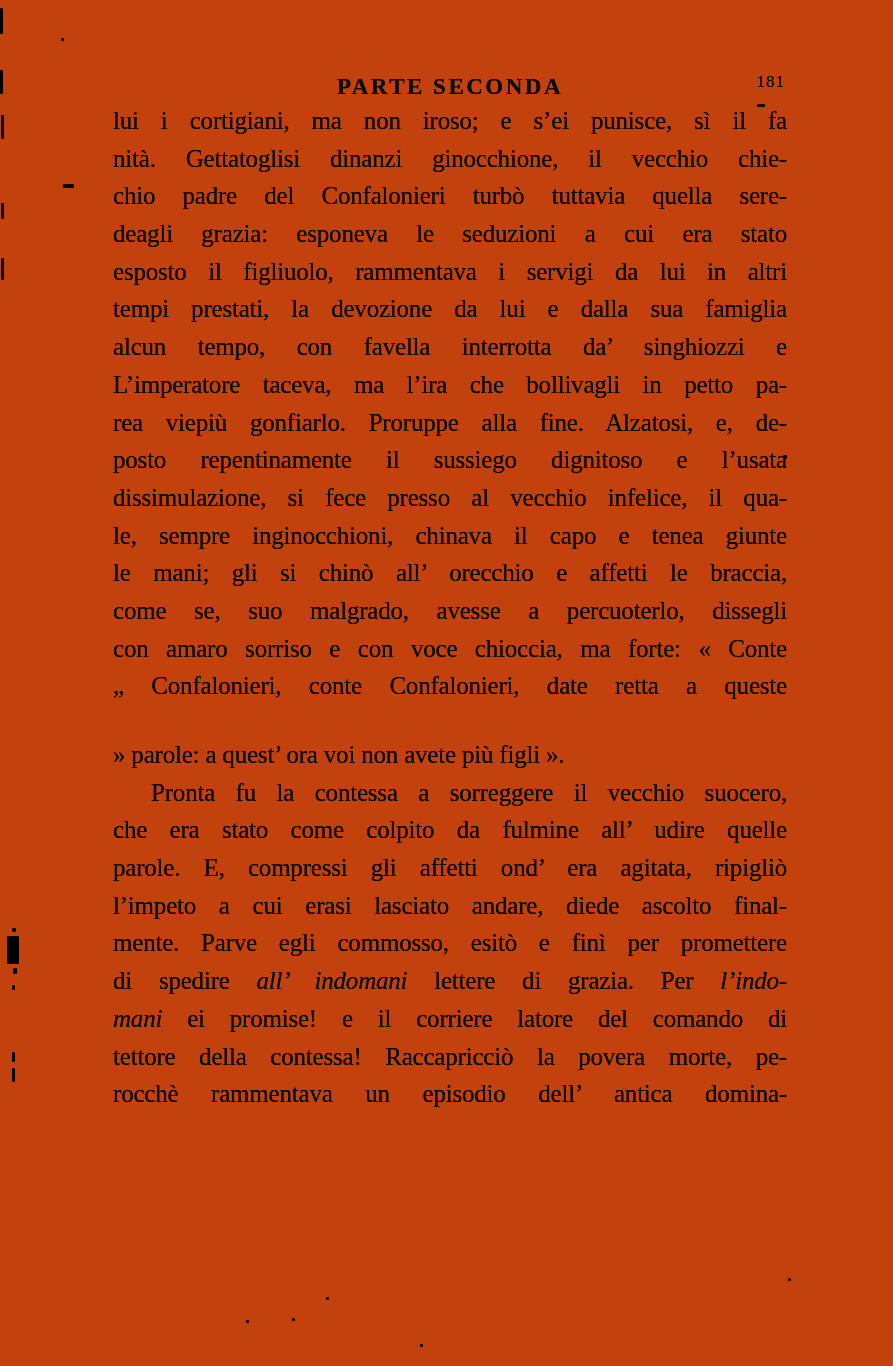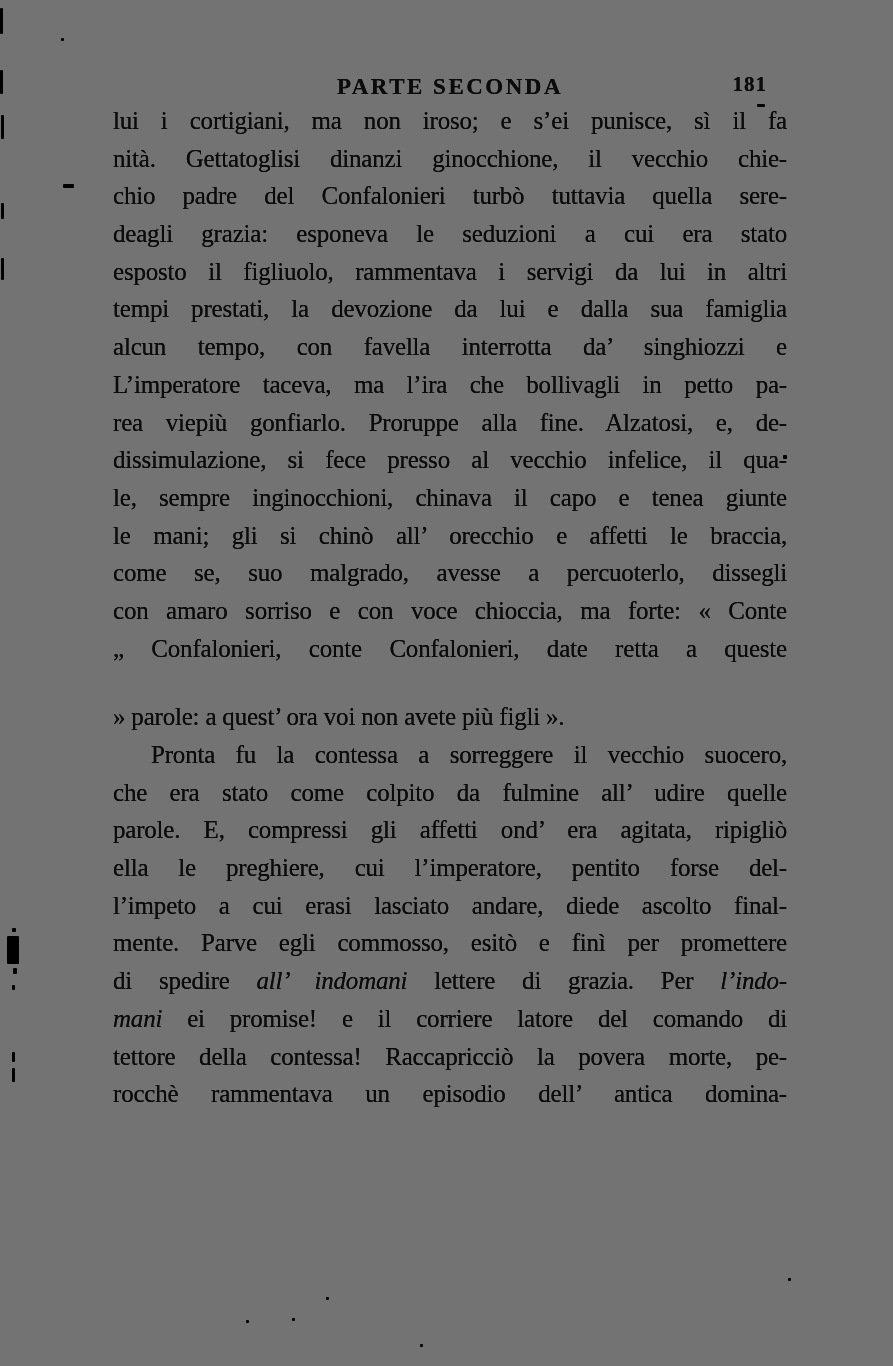--- a/index.html
+++ b/index.html
@@ -4,21 +4,21 @@
 <style>
   html, body {
     margin: 0;
     padding: 0;
     background: #ffffff;
   }
   .page {
     position: relative;
     width: 893px;
     height: 1366px;
-    background: #737373;
+    background: #c2410c;
     overflow: hidden;
     font-family: "Liberation Serif", "DejaVu Serif", serif;
     color: #0b0b0b;
   }
   .scan-ink {
     text-shadow: 0 0 0.5px rgba(0,0,0,0.85);
   }
   .header-row {
     position: absolute;
     left: 113px;
@@ -31,24 +31,24 @@
     left: 0;
     right: 0;
     text-align: center;
     font-size: 23px;
     letter-spacing: 2.5px;
     font-weight: bold;
     white-space: nowrap;
   }
   .page-number {
     position: absolute;
-    right: 20px;
+    right: 2px;
     top: -2px;
-    font-size: 21px;
-    font-weight: bold;
+    font-size: 17px;
+    font-weight: normal;
     letter-spacing: 1px;
   }
   .text-body {
     position: absolute;
     left: 113px;
     top: 102px;
     width: 674px;
     font-size: 25px;
     line-height: 37.7px;
     letter-spacing: -0.2px;
@@ -90,31 +90,31 @@
   <div class="text-body" id="text-body">
       <div class="line"><span>lui i cortigiani, ma non iroso; e s’ei punisce, sì il fa</span></div>
       <div class="line"><span>nità. Gettatoglisi dinanzi ginocchione, il vecchio chie-</span></div>
       <div class="line"><span>chio padre del Confalonieri turbò tuttavia quella sere-</span></div>
       <div class="line"><span>deagli grazia: esponeva le seduzioni a cui era stato</span></div>
       <div class="line"><span>esposto il figliuolo, rammentava i servigi da lui in altri</span></div>
       <div class="line"><span>tempi prestati, la devozione da lui e dalla sua famiglia</span></div>
       <div class="line"><span>alcun tempo, con favella interrotta da’ singhiozzi e</span></div>
       <div class="line"><span>L’imperatore taceva, ma l’ira che bollivagli in petto pa-</span></div>
       <div class="line"><span>rea viepiù gonfiarlo. Proruppe alla fine. Alzatosi, e, de-</span></div>
+      <div class="line"><span>posto repentinamente il sussiego dignitoso e l’usata</span></div>
       <div class="line"><span>dissimulazione, si fece presso al vecchio infelice, il qua-</span></div>
       <div class="line"><span>le, sempre inginocchioni, chinava il capo e tenea giunte</span></div>
       <div class="line"><span>le mani; gli si chinò all’ orecchio e affetti le braccia,</span></div>
       <div class="line"><span>come se, suo malgrado, avesse a percuoterlo, dissegli</span></div>
       <div class="line"><span>con amaro sorriso e con voce chioccia, ma forte: « Conte</span></div>
       <div class="line"><span>„ Confalonieri, conte Confalonieri, date retta a queste</span></div>
       <div class="line no-just"><span>» parole: a quest’ ora voi non avete più figli ».</span></div>
       <div class="line indent"><span>Pronta fu la contessa a sorreggere il vecchio suocero,</span></div>
       <div class="line"><span>che era stato come colpito da fulmine all’ udire quelle</span></div>
       <div class="line"><span>parole. E, compressi gli affetti ond’ era agitata, ripigliò</span></div>
-      <div class="line"><span>ella le preghiere, cui l’imperatore, pentito forse del-</span></div>
       <div class="line"><span>l’impeto a cui erasi lasciato andare, diede ascolto final-</span></div>
       <div class="line"><span>mente. Parve egli commosso, esitò e finì per promettere</span></div>
       <div class="line"><span>di spedire </span><span class="it">all’ indomani</span><span> lettere di grazia. Per </span><span class="it">l’indo-</span></div>
       <div class="line"><span class="it">mani</span><span> ei promise! e il corriere latore del comando di</span></div>
       <div class="line"><span>tettore della contessa! Raccapricciò la povera morte, pe-</span></div>
       <div class="line"><span>rocchè rammentava un episodio dell’ antica domina-</span></div>
     </div>
 
   <div id="specks-layer">
       <div class="speck" style="left: 0px; top: 8px; width: 3px; height: 26px;"></div>

